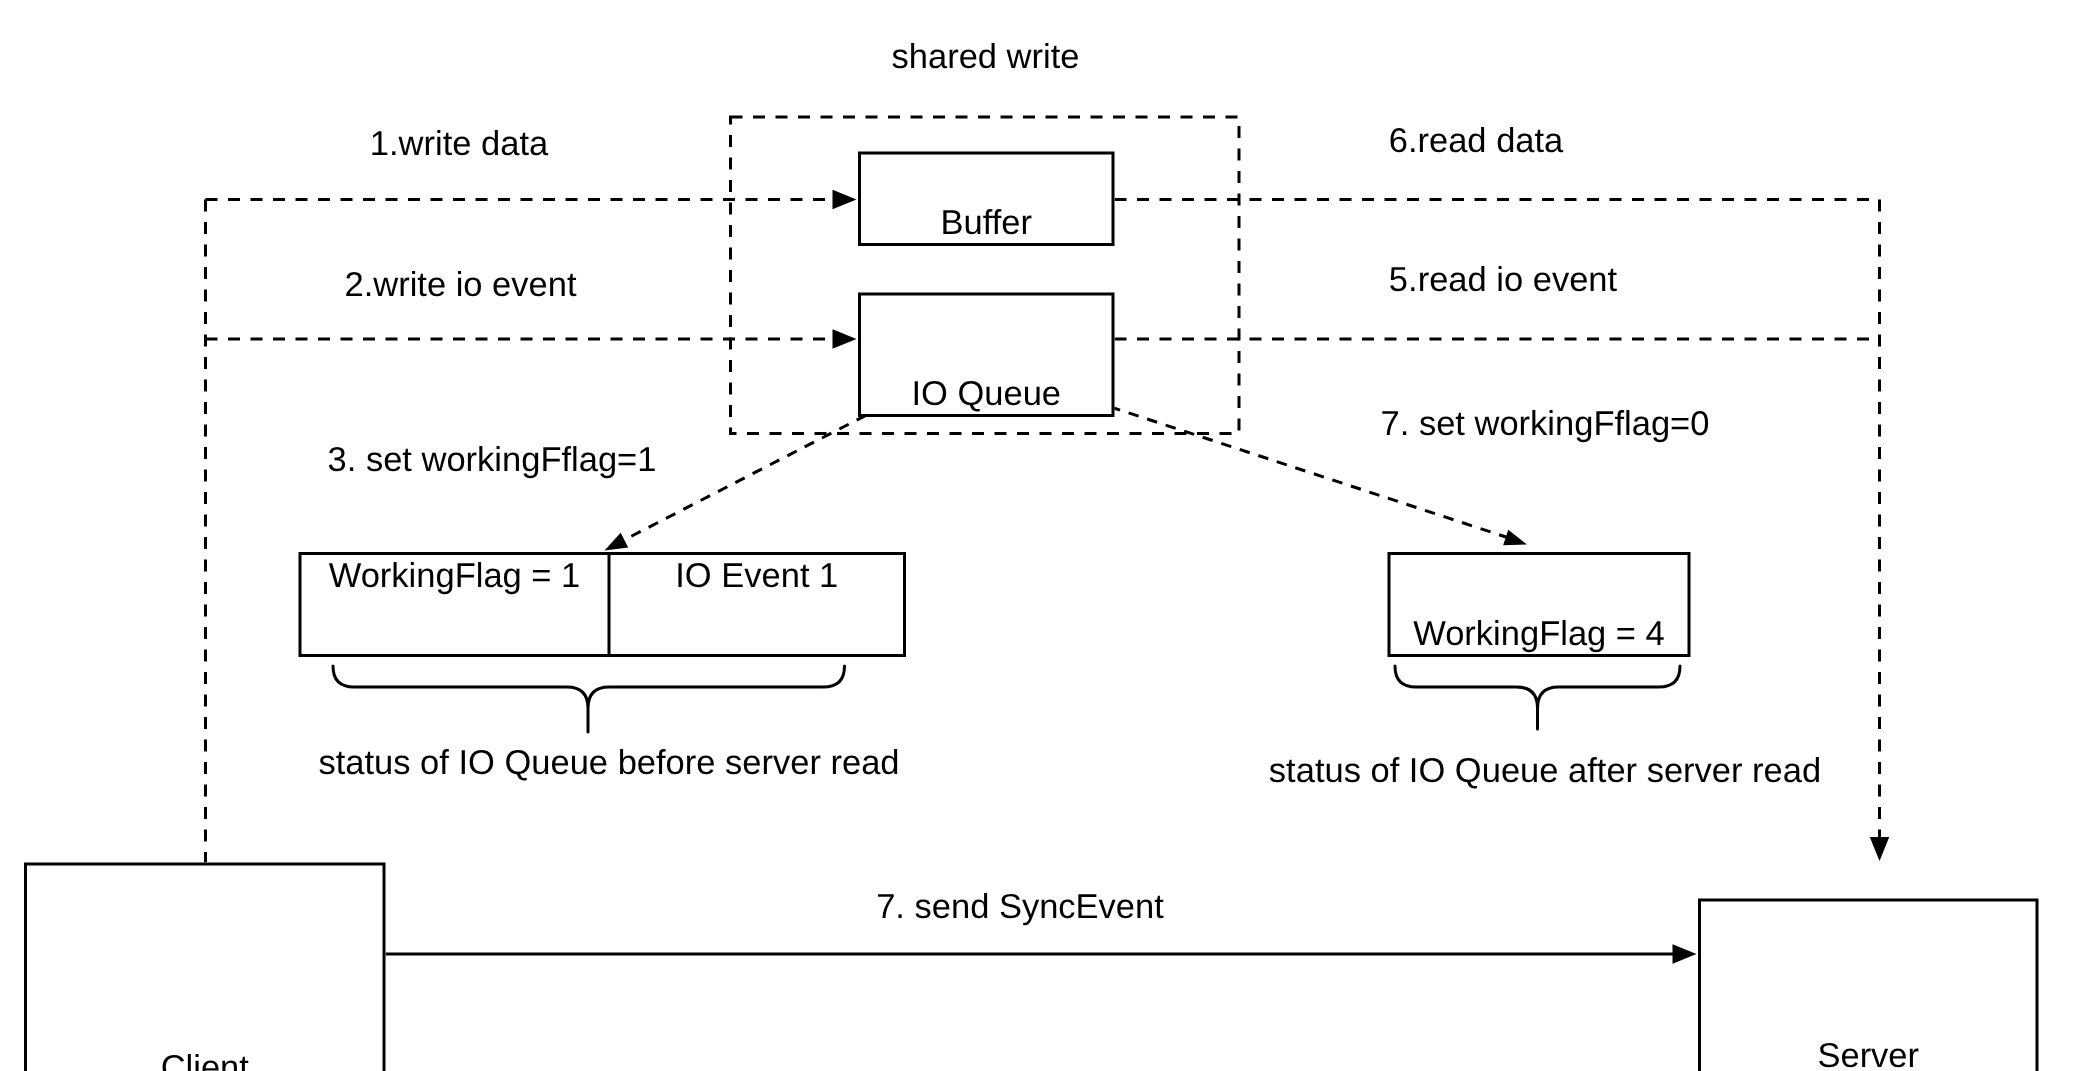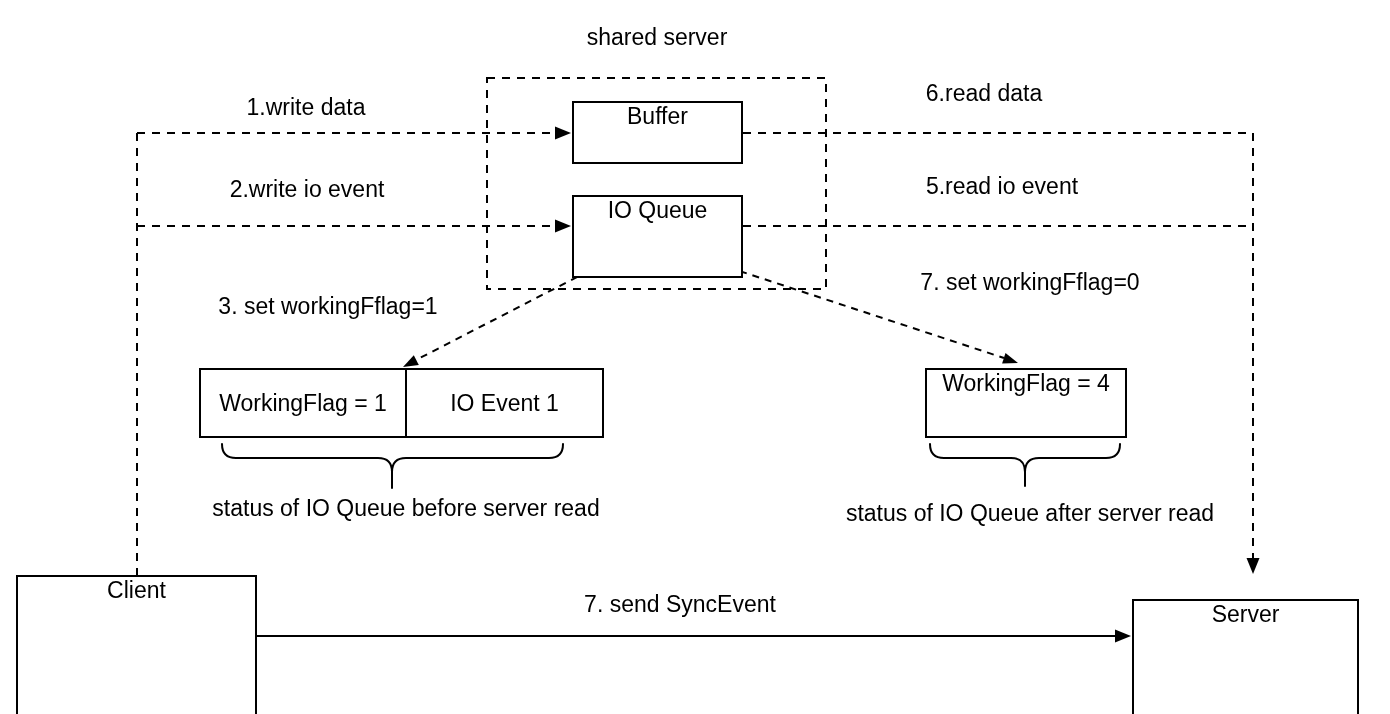--- a/index.html
+++ b/index.html
@@ -22,36 +22,36 @@
     left: 0;
     width: 1390px;
     height: 714px;
   }
   .node {
     position: absolute;
     box-sizing: border-box;
     background: #ffffff;
     border: 2px solid #000000;
     display: flex;
-    align-items: flex-start;
+    align-items: flex-end;
     justify-content: center;
     font-size: 23px;
     white-space: nowrap;
   }
   .split {
     position: absolute;
     box-sizing: border-box;
     background: #ffffff;
     border: 2px solid #000000;
     display: flex;
     align-items: stretch;
   }
   .split .cell {
     display: flex;
-    align-items: center;
+    align-items: flex-start;
     justify-content: center;
     font-size: 23px;
     white-space: nowrap;
   }
   .split .cell.first {
     width: 204px;
     border-right: 2px solid #000000;
   }
   .split .cell.second {
     flex: 1;
@@ -95,21 +95,21 @@
     <polygon points="1018,363 1002.1,363.5 1005.5,353.1" fill="#000000" stroke="none"></polygon>
 
     <line x1="257" y1="636" x2="1116" y2="636"></line>
     <polygon points="1131,636 1115,629.5 1115,642.5" fill="#000000" stroke="none"></polygon>
 
     <path d="M222,444 Q222,458 236,458 L378,458 Q392,458 392,472 Q392,458 406,458 L549,458 Q563,458 563,444 M392,470 L392,488" stroke-linecap="round"></path>
 
     <path d="M930,444 Q930,458 944,458 L1011,458 Q1025,458 1025,472 Q1025,458 1039,458 L1106,458 Q1120,458 1120,444 M1025,470 L1025,486" stroke-linecap="round"></path>
   </svg>
 
-  <div class="lbl" style="left:657px; top:38px;">shared server</div>
+  <div class="lbl" style="left:657px; top:38px;">shared write</div>
 
   <div class="node" style="left:572px; top:101px; width:171px; height:63px;">
     <span>Buffer</span>
   </div>
 
   <div class="node" style="left:572px; top:195px; width:171px; height:83px;">
     <span>IO Queue</span>
   </div>
 
   <div class="split" style="left:199px; top:368px; width:405px; height:70px;">
@@ -126,21 +126,21 @@
   </div>
 
   <div class="node" style="left:16px; top:575px; width:241px; height:152px;">
     <span>Client</span>
   </div>
 
   <div class="node" style="left:1132px; top:575px; width:227px; height:120px;margin-top:24px;">
     <span>Server</span>
   </div>
 
-  <div class="lbl" style="left:306px; top:108px;text-align:right;">1.write data</div>
+  <div class="lbl" style="left:306px; top:96px;text-align:right;">1.write data</div>
   <div class="lbl" style="left:307px; top:190px;">2.write io event</div>
   <div class="lbl" style="left:328px; top:283px;margin-top:24px;">3. set workingFflag=1</div>
   <div class="lbl" style="left:680px; top:605px;">7. send SyncEvent</div>
   <div class="lbl" style="left:1002px; top:187px;">5.read io event</div>
   <div class="lbl" style="left:984px; top:94px;">6.read data</div>
   <div class="lbl" style="left:1030px; top:283px;">7. set workingFflag=0</div>
 
   <div class="lbl" style="left:1030px; top:514px;">status of IO Queue after server read</div>
   <div class="lbl" style="left:406px; top:509px;">status of IO Queue before server read</div>
 

